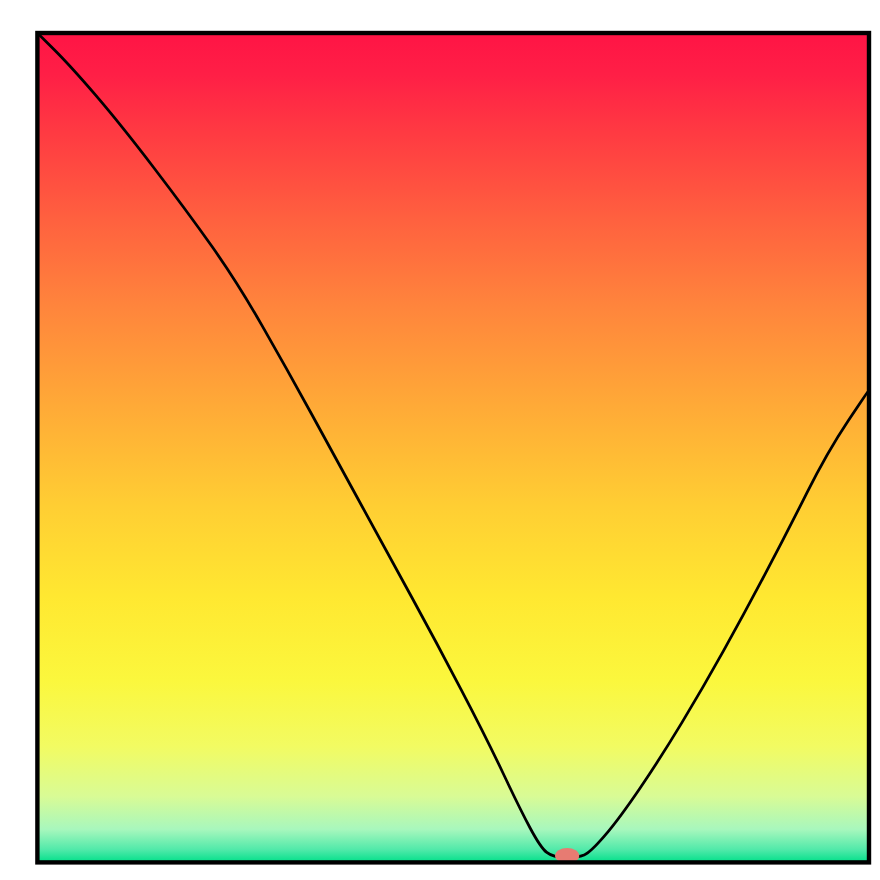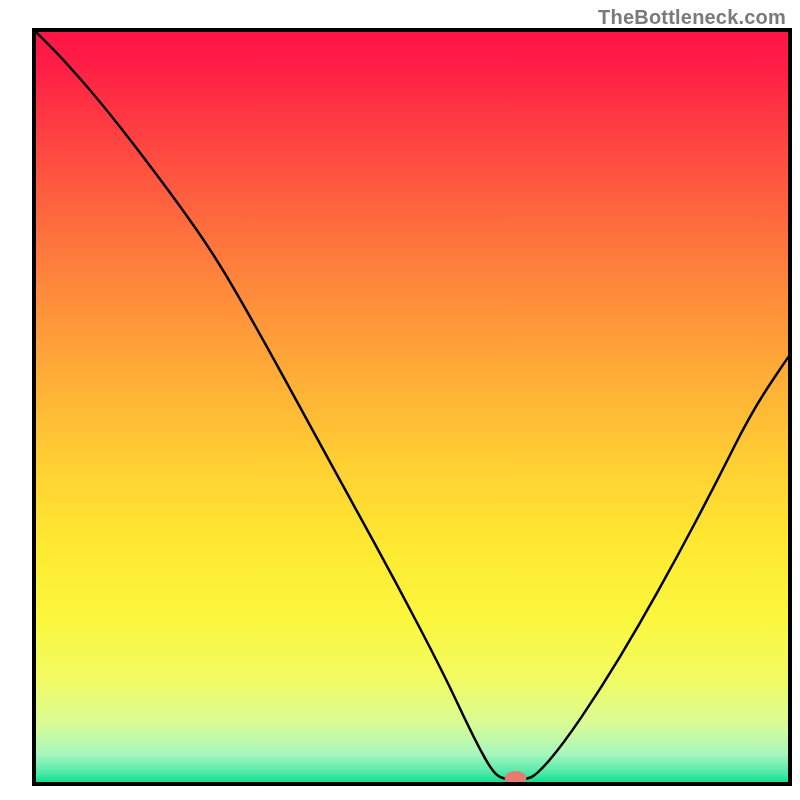--- a/index.html
+++ b/index.html
@@ -30,21 +30,20 @@
     left: 0;
     width: 800px;
     height: 800px;
     display: block;
   }
 </style>
 </head>
 <body>
 <div class="container">
 
-  <div class="watermark">TheBottleneck.com</div>
 
   <svg class="plot" viewBox="0 0 800 800">
     <defs>
       <linearGradient id="bg-grad" x1="0" y1="0" x2="0" y2="1">
           <stop offset="0%" stop-color="#ff1445"></stop>
           <stop offset="5%" stop-color="#ff1f46"></stop>
           <stop offset="12%" stop-color="#ff3a42"></stop>
           <stop offset="22%" stop-color="#ff5f3f"></stop>
           <stop offset="33%" stop-color="#ff853c"></stop>
           <stop offset="45%" stop-color="#ffaa37"></stop>

